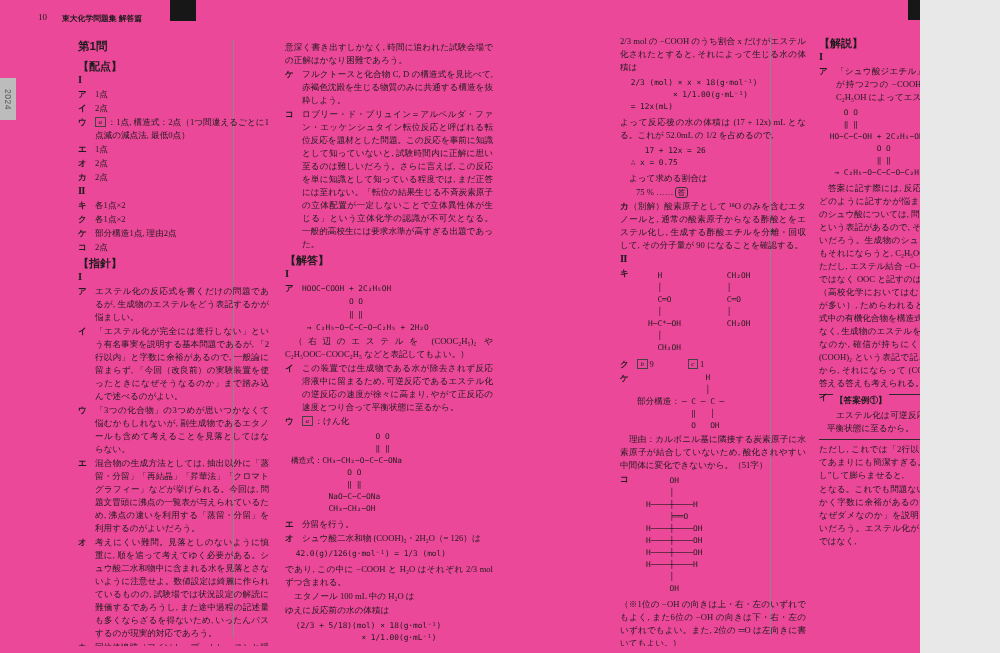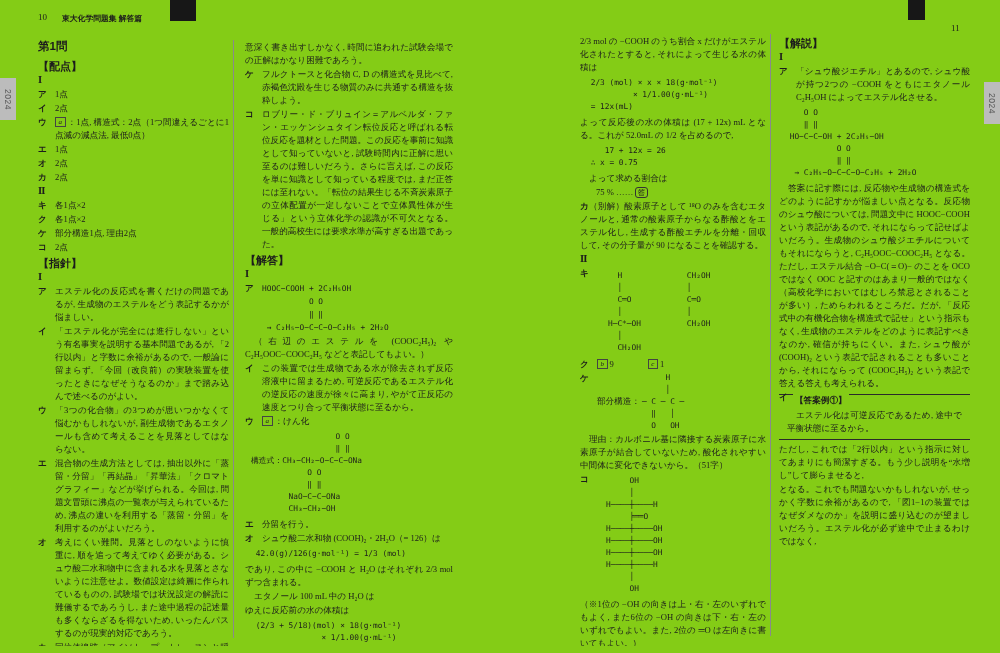--- a/index.html
+++ b/index.html
@@ -1,16 +1,16 @@
 <!DOCTYPE html>
 <html><head>
 <meta charset="utf-8">
 <style>
   html,body{margin:0;padding:0;background:#e8e8e8;}
-  #spread{position:relative;width:1000px;height:653px;background:#84cc16;overflow:hidden;
+  #spread{position:relative;width:920px;height:653px;background:#ec4899;overflow:hidden;
           font-family:"Liberation Serif","DejaVu Serif",serif;color:#1c1c1c;}
   
   .toptab{position:absolute;top:0;background:#171717;}
   #toptab-left{left:170px;width:26px;height:21px;}
   #toptab-right{left:908px;width:17px;height:20px;}
   
   .yeartab{position:absolute;background:#bcbcbc;color:#5a5a5a;
            font-family:"Liberation Sans",sans-serif;font-size:8.5px;letter-spacing:.5px;
            writing-mode:vertical-rl;display:flex;align-items:center;justify-content:center;}
   #yeartab-left{left:0px;top:78px;width:16px;height:42px;}
@@ -19,21 +19,21 @@
   .pgnum{position:absolute;font-size:9px;font-family:"Liberation Serif",serif;}
   #pgnum-left{left:38px;top:12px;}
   #booktitle{position:absolute;left:62px;top:13px;font-family:"Liberation Sans",sans-serif;
              font-weight:bold;font-size:7.8px;}
   #pgnum-right{left:951px;top:23px;}
   
   .vrule{position:absolute;width:1px;background:#8a8a8a;}
   #rule-left{left:233px;top:40px;height:598px;}
   #rule-right{left:770px;top:34px;height:602px;}
   
-  .col{position:absolute;font-size:8.6px;line-height:13px;text-align:justify;overflow:hidden;}
+  .col{position:absolute;font-size:8.6px;line-height:13px;text-align:justify;overflow:hidden;margin-left:40px;}
   #col1{left:38px;top:40px;width:191px;height:606px;}
   #col2{left:245px;top:40px;width:208px;height:606px;}
   #col3{left:580px;top:34px;width:186px;height:612px;}
   #col4{left:779px;top:34px;width:191px;height:612px;}
   .h1{font-family:"Liberation Sans",sans-serif;font-weight:bold;font-size:11.5px;margin:0 0 7px 0;}
   .bh{font-family:"Liberation Sans",sans-serif;font-weight:bold;font-size:11px;margin:3px 0 1px 0;}
   .sec{font-weight:bold;font-size:8.8px;margin:1px 0;}
   .it{position:relative;padding-left:17px;margin:1px 0;}
   .it>.lb{position:absolute;left:0;top:0;font-family:"Liberation Sans",sans-serif;font-weight:bold;}
   .ct{margin:1px 0;}

